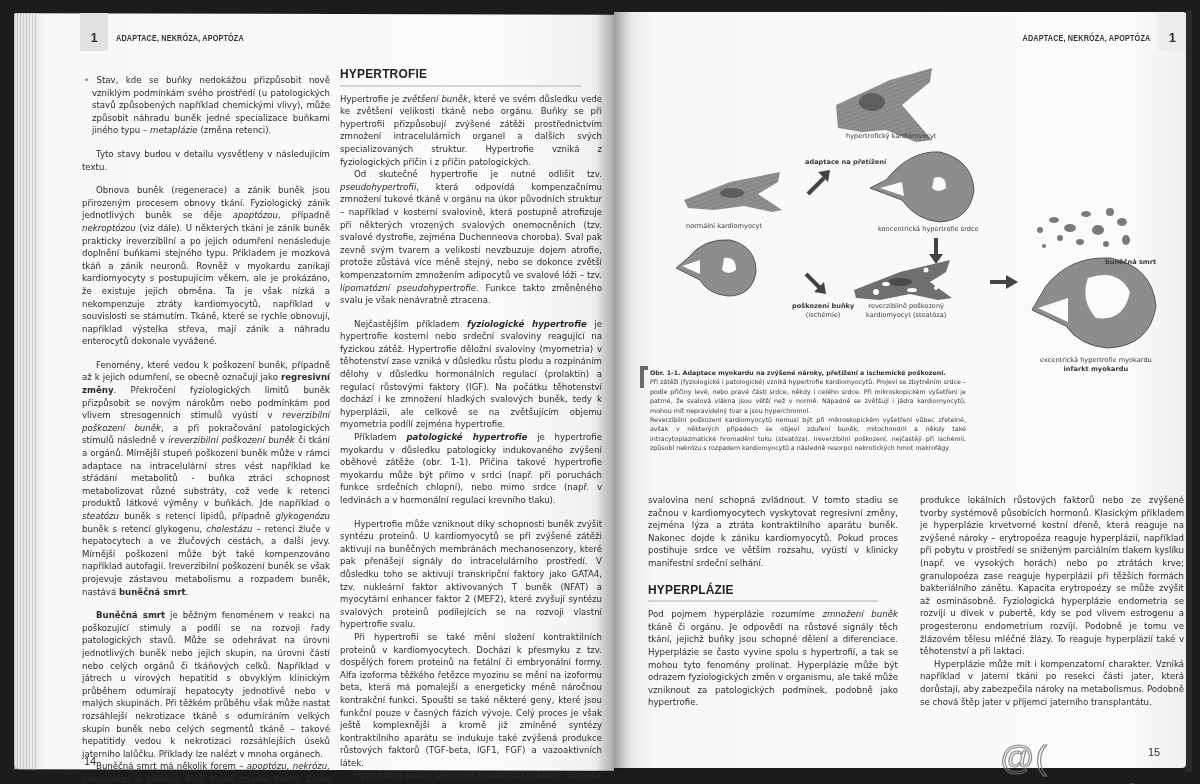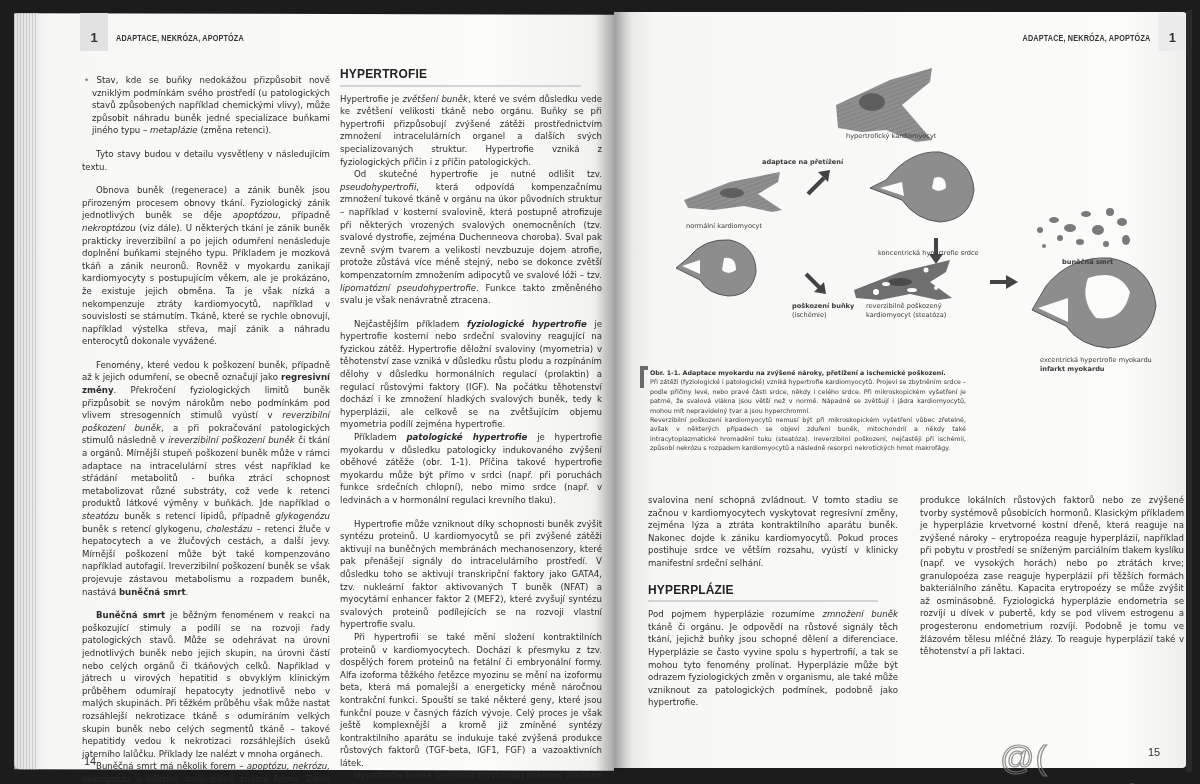--- a/index.html
+++ b/index.html
@@ -59,23 +59,23 @@
   .section-title {
     font-family: "Liberation Sans", sans-serif; font-weight: bold; font-size: 13px; color: #222;
     padding-bottom: 4px; border-bottom: 2px solid #d4d4d4; margin-bottom: 6px; letter-spacing: .2px;
     transform: scaleX(.92); transform-origin: left;
   }
 
   .page-num { position: absolute; font-size: 11px; color: #333; font-family: "Liberation Sans", sans-serif; }
 
   
   .figure { position: absolute; left: 640px; top: 60px; width: 545px; height: 300px; }
-  .fig-label { position: absolute; font-size: 6.6px; color: #3a3a3a; white-space: nowrap; text-align: left; line-height: 9px; }
+  .fig-label { position: absolute; font-size: 6.6px; color: #3a3a3a; white-space: nowrap; text-align: center; line-height: 9px; }
   .fig-label b { font-weight: bold; }
-  .fig-label.bold { font-weight: bold; }
+  .fig-label.bold { font-weight: bold; margin-left: 43px; }
 
   .caption {
     position: absolute; left: 644px; top: 368px; width: 322px; font-size: 6.3px; line-height: 9.4px; color: #3a3a3a; text-align: justify;
     padding-left: 6px;
   }
   .caption-corner { position: absolute; left: 640px; top: 366px; width: 8px; height: 22px; border-left: 4px solid #6a6a6a; border-top: 4px solid #6a6a6a; }
   .caption .cap-title { font-weight: bold; color: #333; }
 
   .watermark {
     position: absolute; left: 1000px; top: 738px; font-family: "Liberation Sans", sans-serif; font-size: 34px; letter-spacing: 1px;
@@ -205,21 +205,21 @@
       <g>
         <path d="M406 226 Q430 196 470 198 Q512 206 516 246 Q510 286 468 288 Q440 286 426 266 L392 250 Z" fill="#8d8d8d" stroke="#555" stroke-width="1"></path>
         <path d="M398 248 L428 238 L428 262 Z" fill="#fbfbf9"></path>
         <path d="M448 218 Q478 208 490 232 Q484 262 456 258 Q440 240 448 218 Z" fill="#fbfbf9"></path>
       </g>
     </svg>
 
     <div class="fig-label" style="left:206px; top:72px;">hypertrofický kardiomyocyt</div>
     <div class="fig-label bold" style="left:122px; top:98px;">adaptace na přetížení</div>
     <div class="fig-label" style="left:46px; top:162px;">normální kardiomyocyt</div>
-    <div class="fig-label" style="left:238px; top:165px;margin-top:24px;">koncentrická hypertrofie srdce</div>
+    <div class="fig-label" style="left:238px; top:165px;">koncentrická hypertrofie srdce</div>
     <div class="fig-label bold" style="left:422px; top:198px;">buněčná smrt</div>
     <div class="fig-label" style="left:152px; top:242px;">
       <b>poškození buňky</b><br><span>(ischémie)</span>
     </div>
     <div class="fig-label" style="left:226px; top:242px;">
       <span>reverzibilně poškozený</span><br><span>kardiomyocyt (steatóza)</span>
     </div>
     <div class="fig-label" style="left:400px; top:296px;">
       <span>excentrická hypertrofie myokardu</span><br><b>infarkt myokardu</b>
     </div>
@@ -233,18 +233,19 @@
   </div>
 
   <div class="col" style="left:648px; top:494px; width:250px;">
     <p><span>svalovina není schopná zvládnout. V tomto stadiu se začnou v kardiomyocytech vyskytovat regresivní změny, zejména lýza a ztráta kontraktilního aparátu buněk. Nakonec dojde k zániku kardiomyocytů. Pokud proces postihuje srdce ve větším rozsahu, vyústí v klinicky manifestní srdeční selhání.</span></p>
     <div class="section-title" style="margin-top:14px;">HYPERPLÁZIE</div>
     <p><span>Pod pojmem hyperplázie rozumíme </span><i>zmnožení buněk</i><span> tkáně či orgánu. Je odpovědí na růstové signály těch tkání, jejichž buňky jsou schopné dělení a diferenciace. Hyperplázie se často vyvine spolu s hypertrofií, a tak se mohou tyto fenomény prolínat. Hyperplázie může být odrazem fyziologických změn v organismu, ale také může vzniknout za patologických podmínek, podobně jako hypertrofie.</span></p>
   </div>
 
   <div class="col" style="left:920px; top:494px; width:264px;">
     <p><span>produkce lokálních růstových faktorů nebo ze zvýšené tvorby systémově působících hormonů. Klasickým příkladem je hyperplázie krvetvorné kostní dřeně, která reaguje na zvýšené nároky – erytropoéza reaguje hyperplázií, například při pobytu v prostředí se sníženým parciálním tlakem kyslíku (např. ve vysokých horách) nebo po ztrátách krve; granulopoéza zase reaguje hyperplázií při těžších formách bakteriálního zánětu. Kapacita erytropoézy se může zvýšit až osminásobně. Fyziologická hyperplázie endometria se rozvíjí u dívek v pubertě, kdy se pod vlivem estrogenu a progesteronu endometrium rozvíjí. Podobně je tomu ve žlázovém tělesu mléčné žlázy. To reaguje hyperplázií také v těhotenství a při laktaci.</span></p>
+    <p class="indent"><span>Hyperplázie může mít i kompenzatorní charakter. Vzniká například v jaterní tkáni po resekci části jater, která dorůstají, aby zabezpečila nároky na metabolismus. Podobně se chová štěp jater v příjemci jaterního transplantátu.</span></p>
   </div>
 
   <div class="page-num" style="left:1148px; top:746px;">15</div>
 
   <div class="watermark">@( Bazos.sk</div>
 </div>
 
 </body></html>

